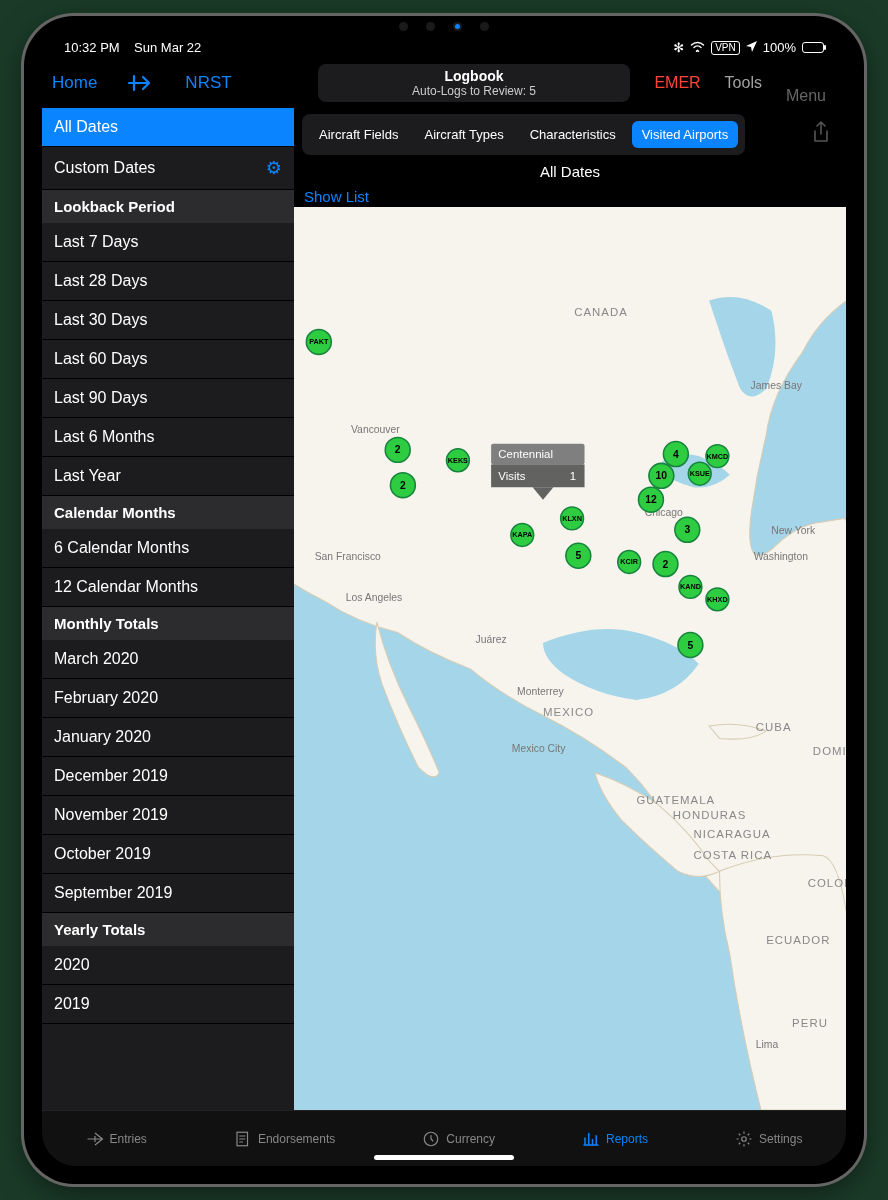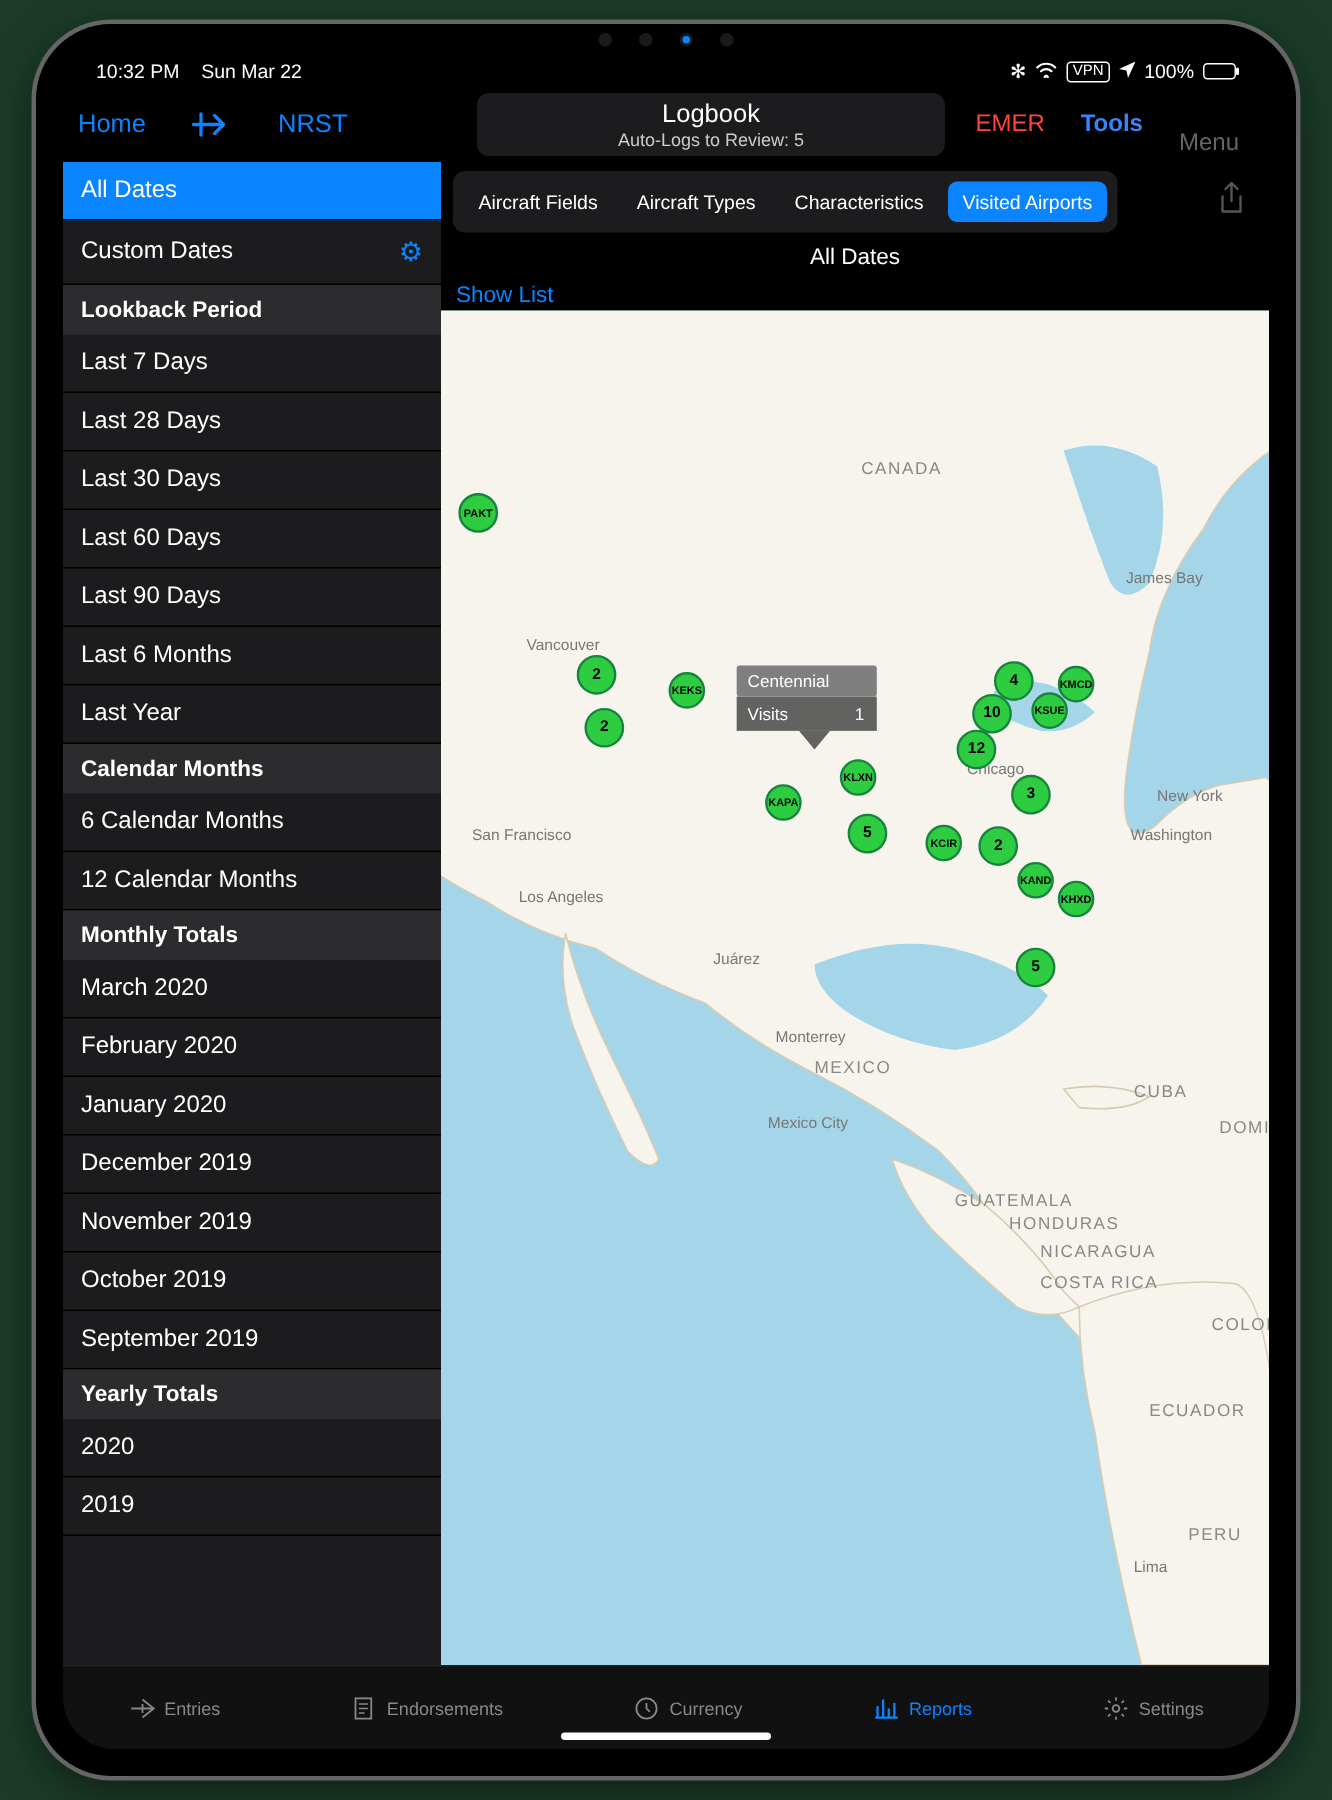--- a/index.html
+++ b/index.html
@@ -61,26 +61,26 @@
     height: 50px;
     display: flex;
     align-items: center;
     padding: 0 10px;
     color: #fff;
     background: #000;
   }
   .nav-left { display:flex; align-items:center; gap: 30px; width: 260px;}
   .nav-left a { color:#0a84ff; font-size:17px; text-decoration:none;}
   .nav-center { flex:1; text-align:center; background:#1c1c1e; border-radius:8px; padding:4px 10px; margin:0 6px;}
-  .nav-center .title { font-size:17px; font-weight:400;}
+  .nav-center .title { font-size:14px; font-weight:700;}
   .nav-center .sub { font-size:12px; color:#ccc;}
   .nav-right { display:flex; gap:24px; align-items:center; width:200px; justify-content:flex-end; padding-right:10px;}
   .nav-right a { font-size:16px; text-decoration:none;}
   .emer { color:#ff453a;}
-  .tools { color:#3b82f6;font-weight:bold;}
+  .tools { color:#a3a3a3;}
   .menu { color:#666;margin-top:26px;}
   
   .main { flex:1; display:flex; overflow:hidden;}
   .sidebar { width: 252px; background:#1c1c1e; display:flex; flex-direction:column; overflow-y:auto;}
   .sidebar::-webkit-scrollbar{width:0;}
   .side-item {
     padding: 10px 12px;
     color: #fff;
     font-size: 16px;
     border-bottom: 1px solid #000;

